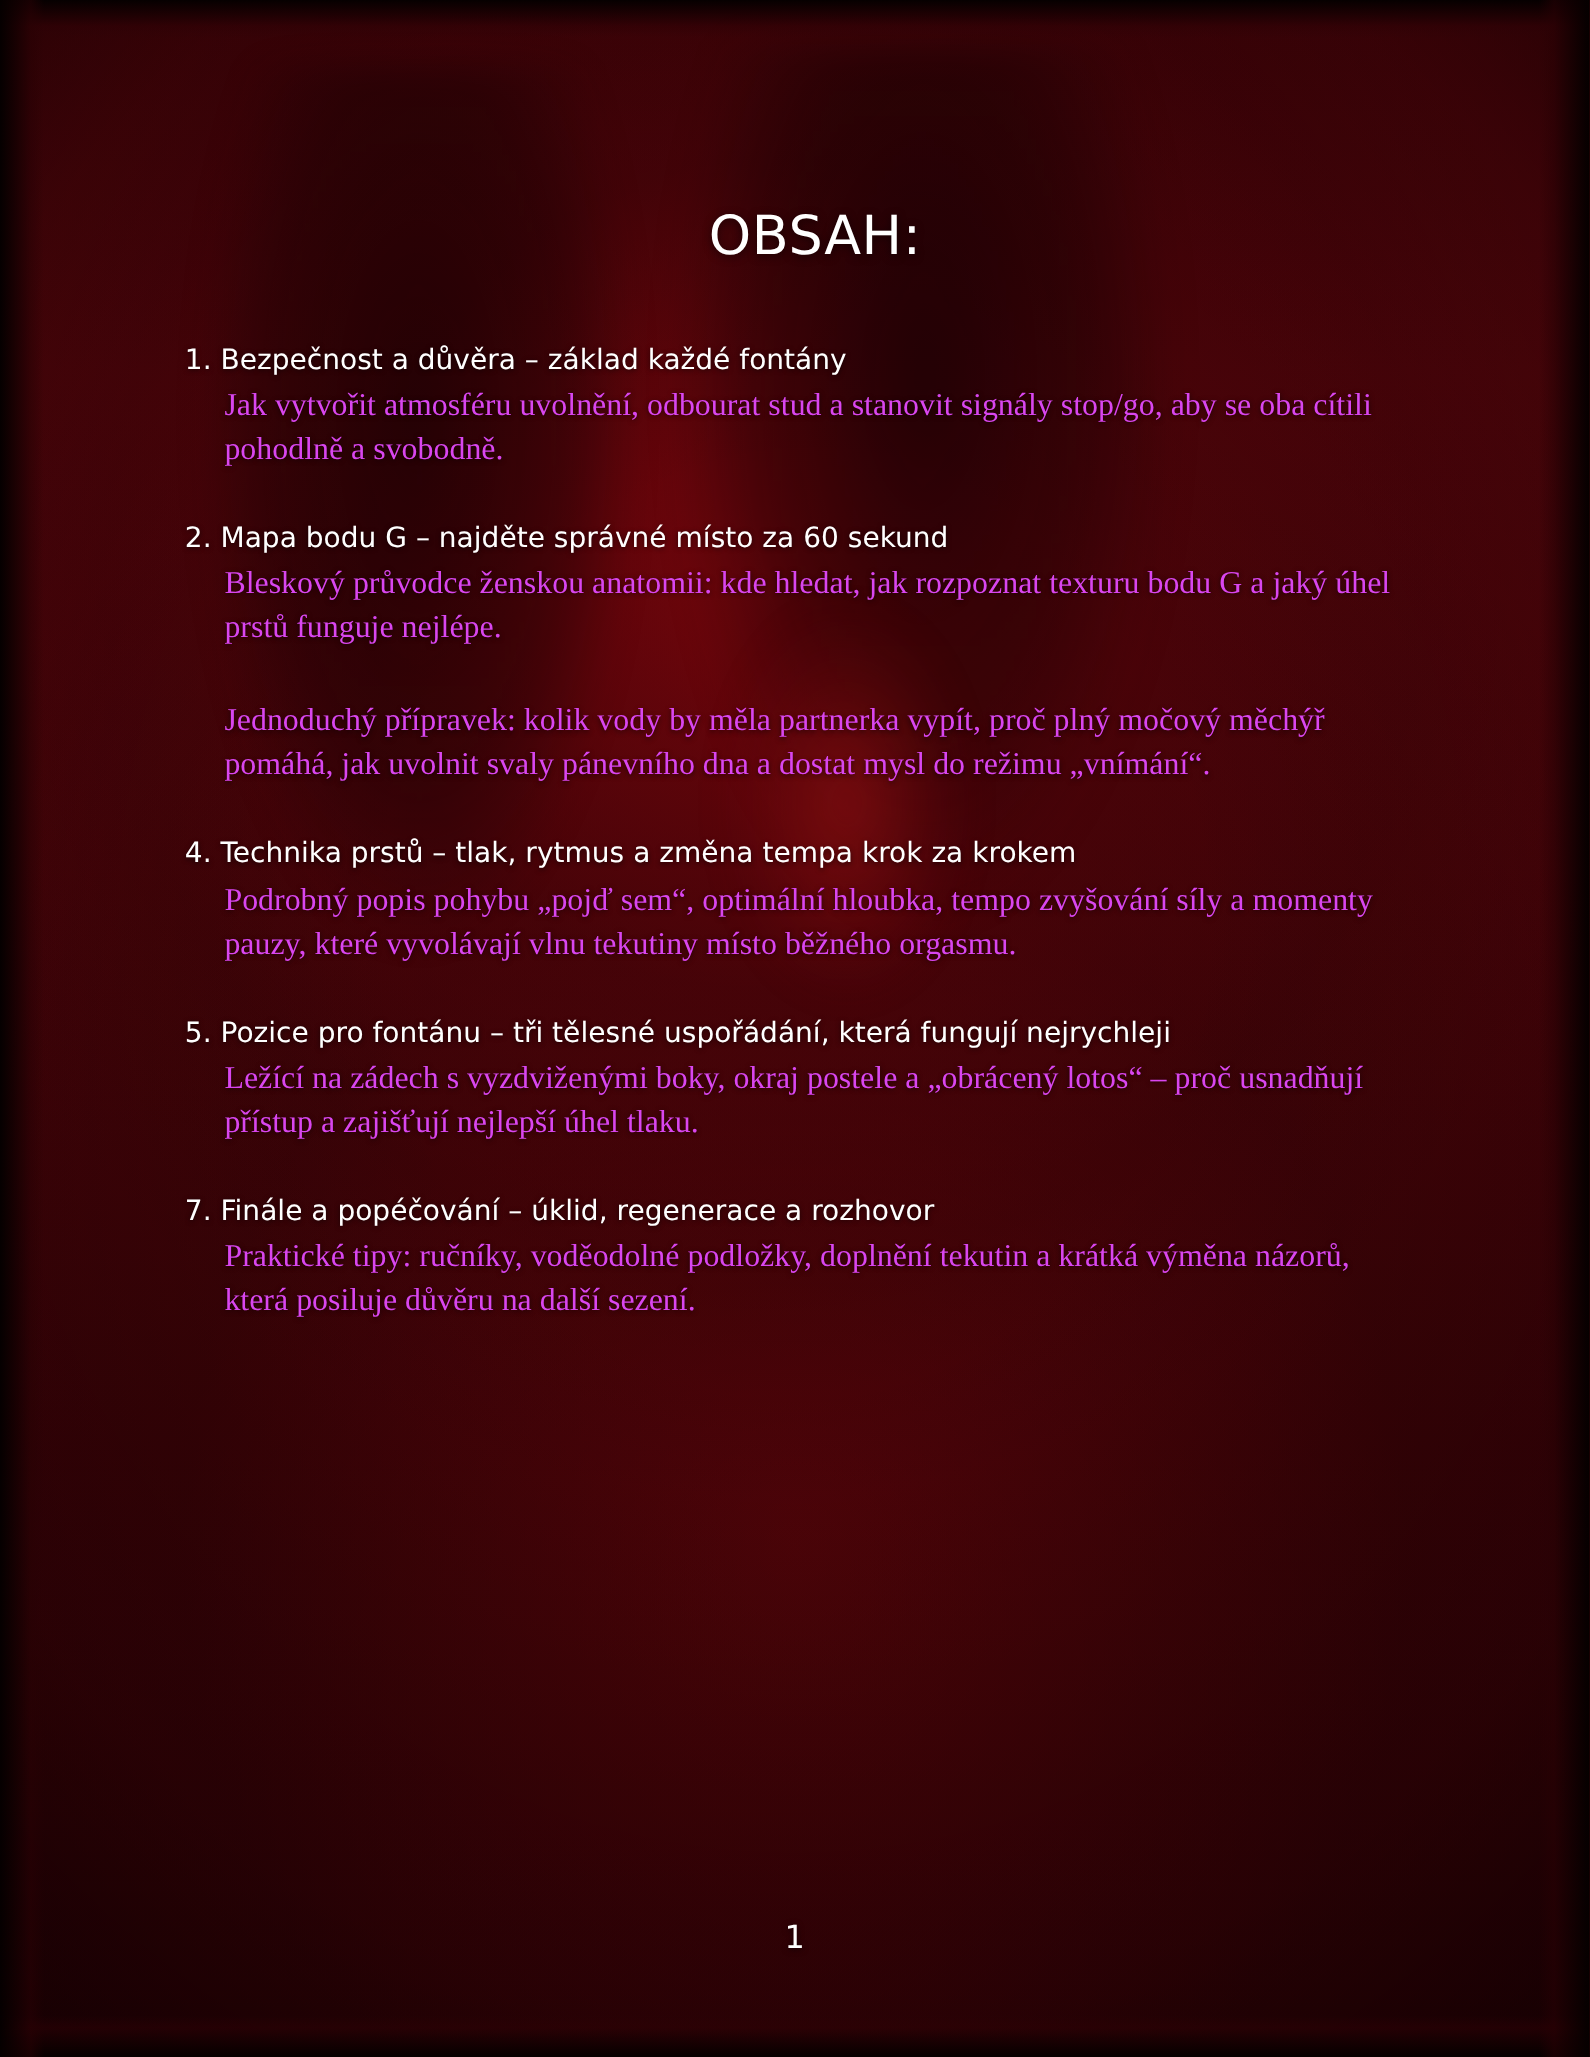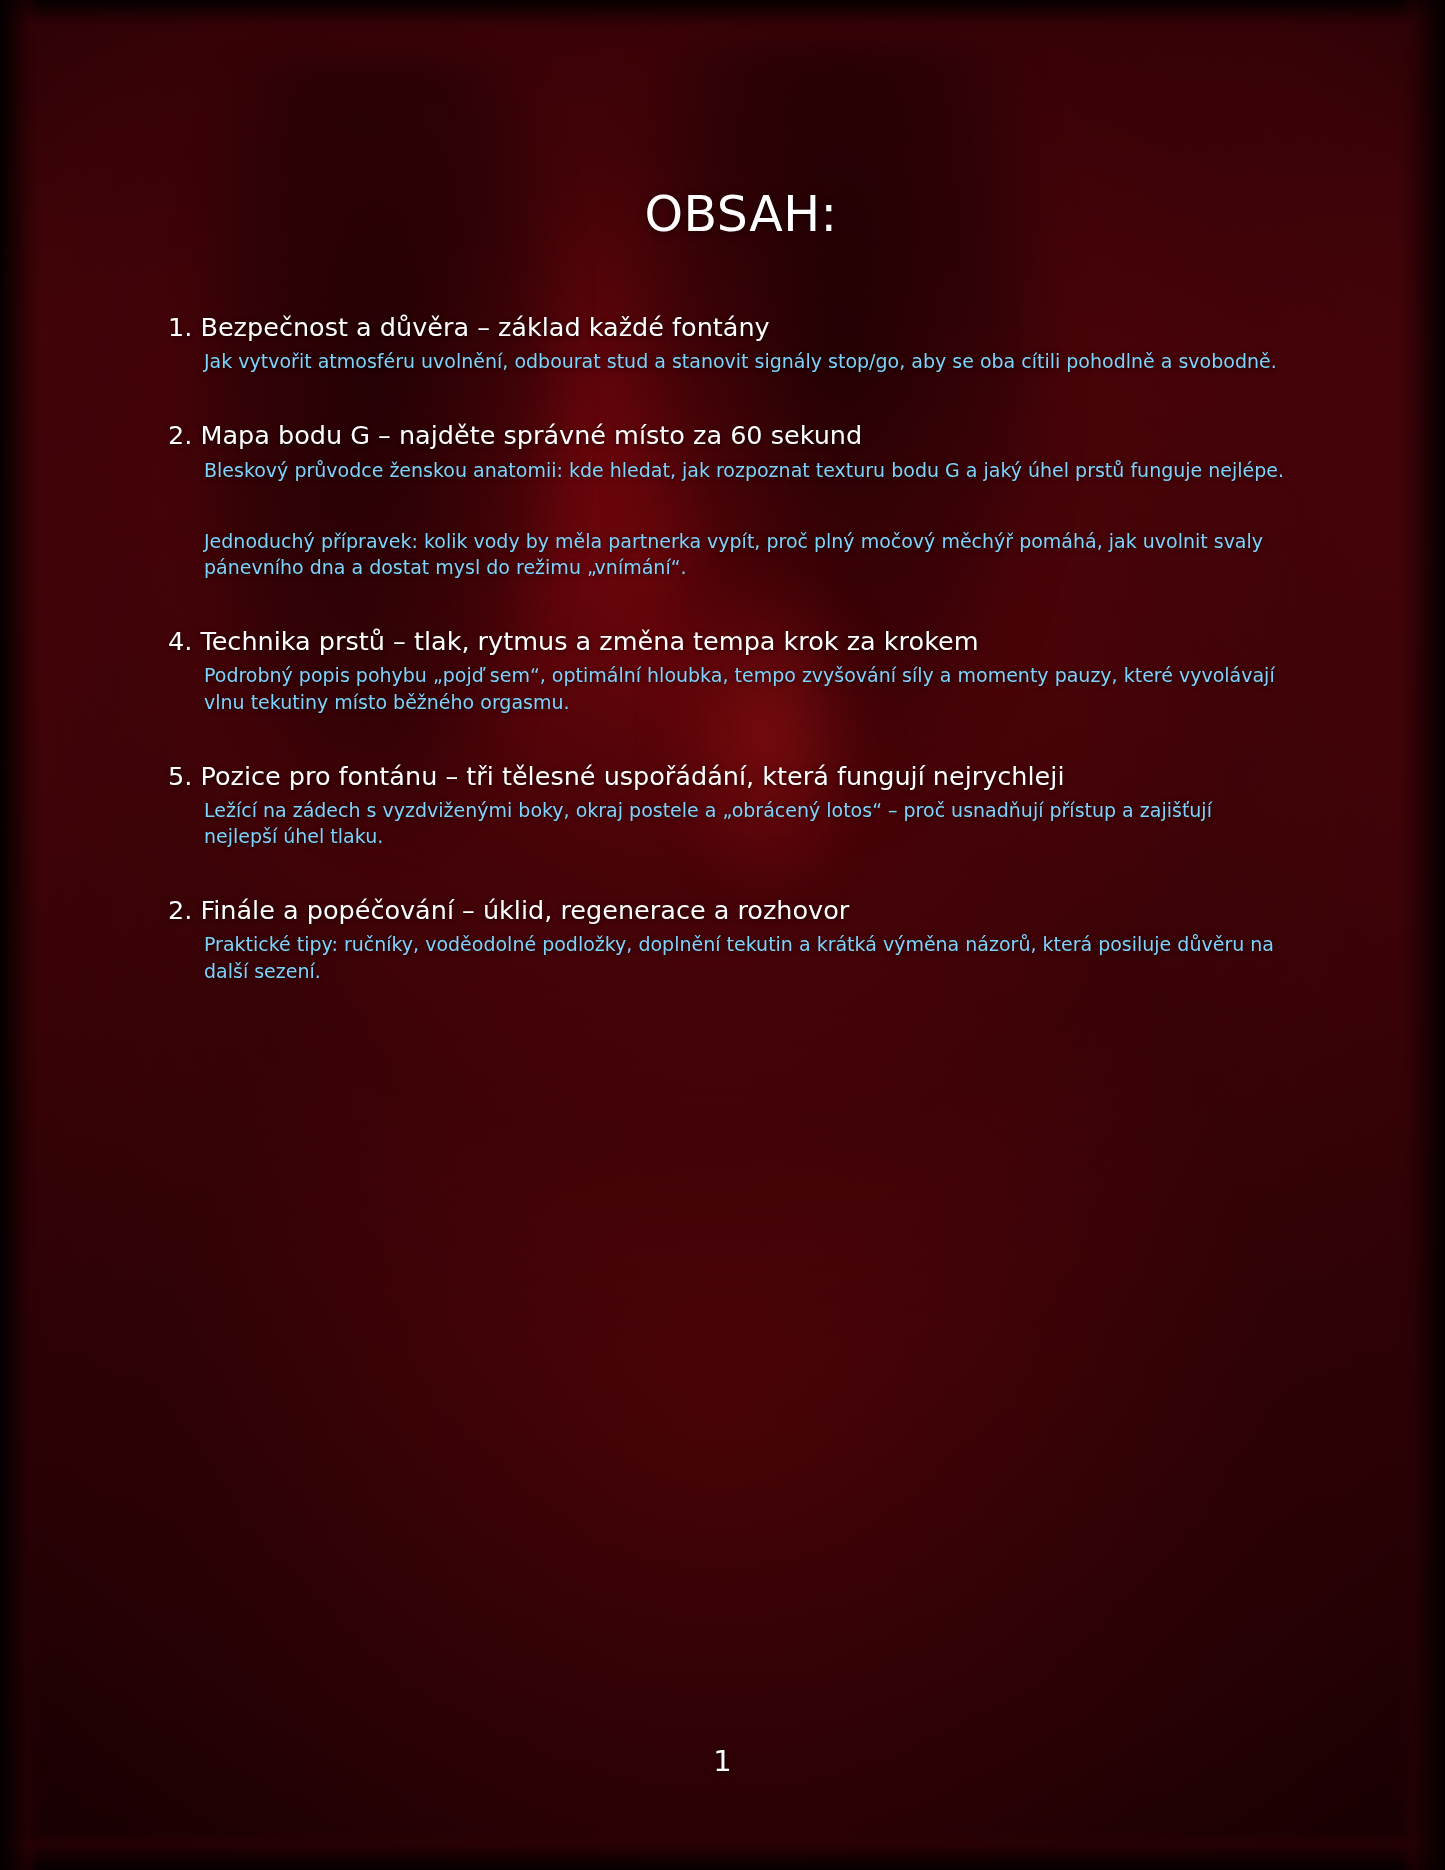--- a/index.html
+++ b/index.html
@@ -116,25 +116,26 @@
   .entry-heading {
     font-size: 25.5px;
     line-height: 1.30;
     color: #ffffff;
     text-shadow: 0 1px 5px rgba(0,0,0,0.6);
     white-space: nowrap;
   }
   .entry-desc {
     margin-top: 4px;
     margin-left: 36px;
-    font-size: 19px;
+    font-size: 29px;
     line-height: 1.38;
-    color: #7dd3fc;
+    color: #d946ef;
     text-shadow: 0 1px 5px rgba(0,0,0,0.6);
     max-width: 1085px;
+    font-family: Liberation Serif, serif;
   }
   .page-number {
     position: absolute;
     bottom: 92px;
     left: 0;
     width: 100%;
     text-align: center;
     font-size: 29px;
     color: #ffffff;
     text-shadow: 0 1px 6px rgba(0,0,0,0.6);
@@ -180,21 +181,21 @@
         <div class="entry-desc">Podrobný popis pohybu „pojď sem“, optimální hloubka, tempo zvyšování síly a momenty pauzy, které vyvolávají vlnu tekutiny místo běžného orgasmu.</div>
       </div>
 
       <div class="toc-entry">
         <div class="entry-heading">5. Pozice pro fontánu – tři tělesné uspořádání, která fungují nejrychleji</div>
         <div class="entry-desc">Ležící na zádech s vyzdviženými boky, okraj postele a „obrácený lotos“ – proč usnadňují přístup a zajišťují nejlepší úhel tlaku.</div>
       </div>
 
 
       <div class="toc-entry">
-        <div class="entry-heading">2. Finále a popéčování – úklid, regenerace a rozhovor</div>
+        <div class="entry-heading">7. Finále a popéčování – úklid, regenerace a rozhovor</div>
         <div class="entry-desc">Praktické tipy: ručníky, voděodolné podložky, doplnění tekutin a krátká výměna názorů, která posiluje důvěru na další sezení.</div>
       </div>
 
     </div>
 
     <div class="page-number">1</div>
 
   </div>
 </div>
 

